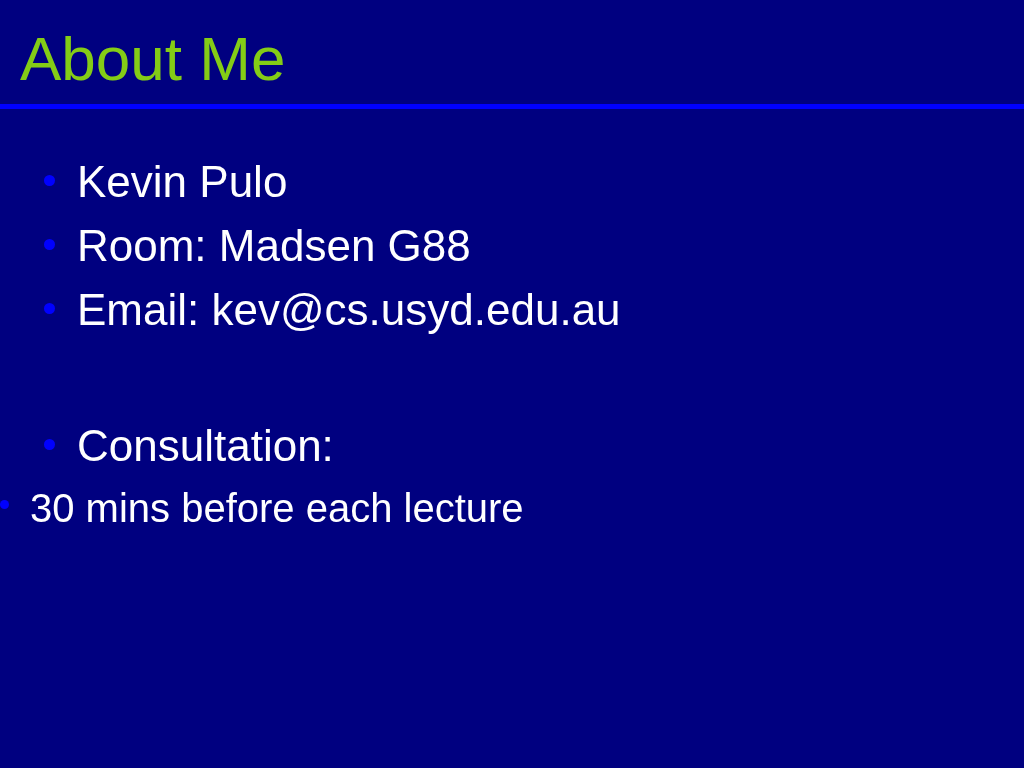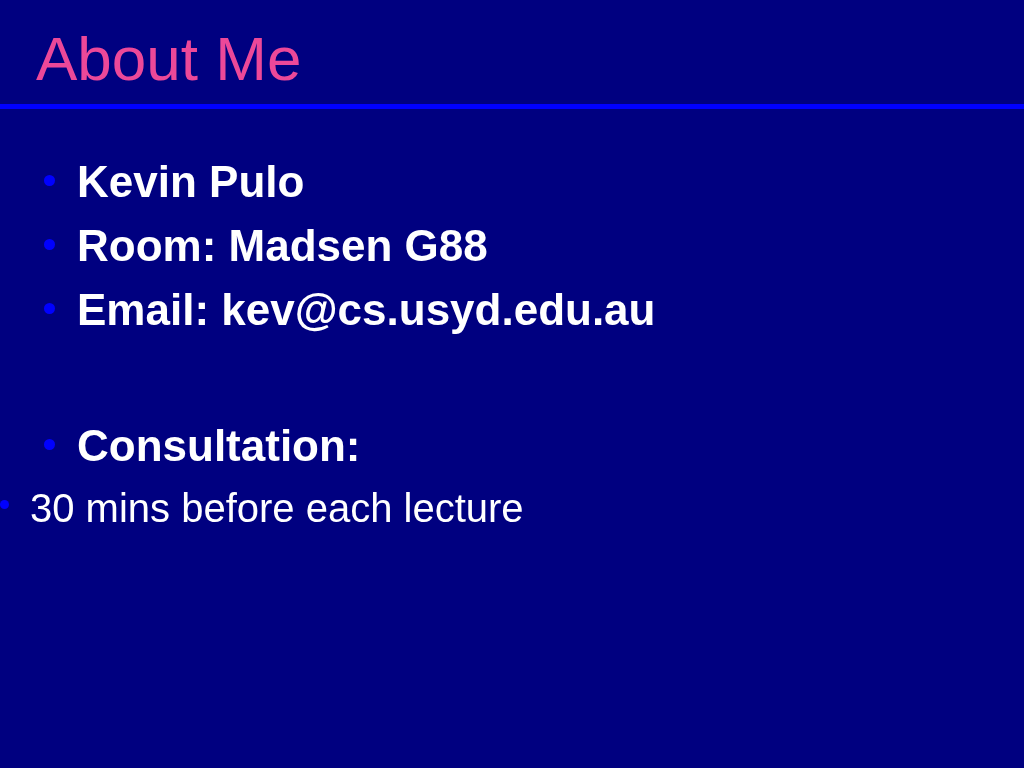--- a/index.html
+++ b/index.html
@@ -14,25 +14,25 @@
   }
   #slide {
     position: relative;
     width: 1024px;
     height: 768px;
     background: #000080;
     box-sizing: border-box;
   }
   #slide-title {
     position: absolute;
-    left: 36px;
+    left: 20px;
     top: 22px;
     font-size: 62px;
     line-height: 74px;
-    color: #ec4899;
+    color: #84cc16;
     white-space: nowrap;
     letter-spacing: 0px;
   }
   #title-rule {
     position: absolute;
     left: 0;
     top: 104px;
     width: 1024px;
     height: 5px;
     background: #0000FF;
@@ -71,21 +71,20 @@
     height: 9px;
     margin-top: 22px;
     margin-right: 21px;
   }
   .btext {
     color: #FFFFFF;
   }
   .level-1 .btext {
     font-size: 44px;
     line-height: 64px;
-    font-weight: bold;
   }
   .level-2 .btext {
     font-size: 40px;
     line-height: 61px;
     max-width: 760px;
   }
   .spacer-row {
     height: 72px;
   }
 </style>

